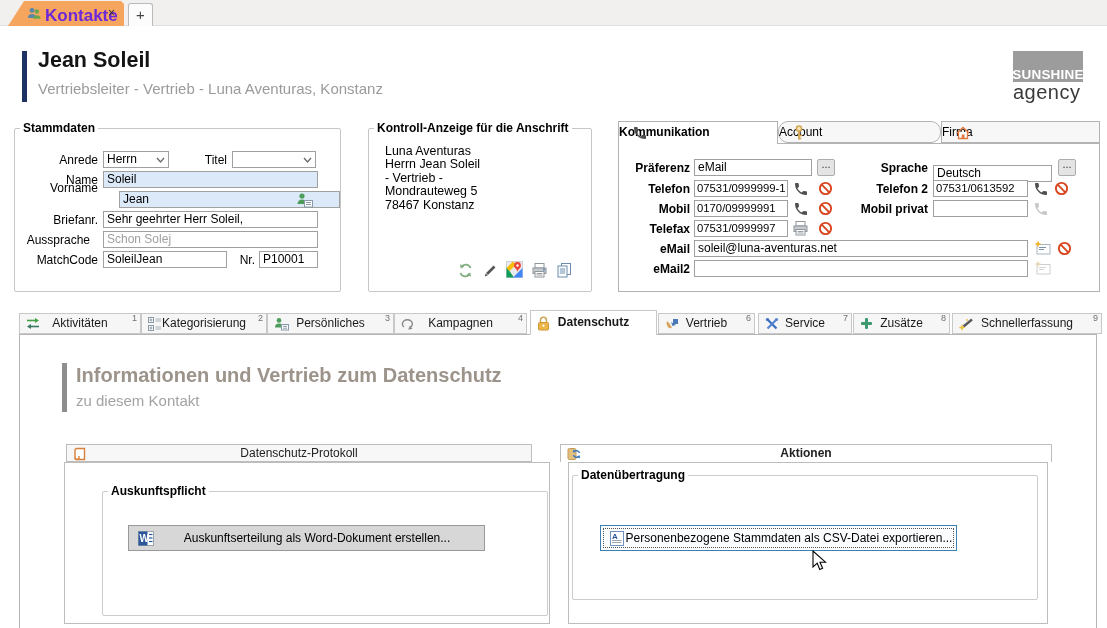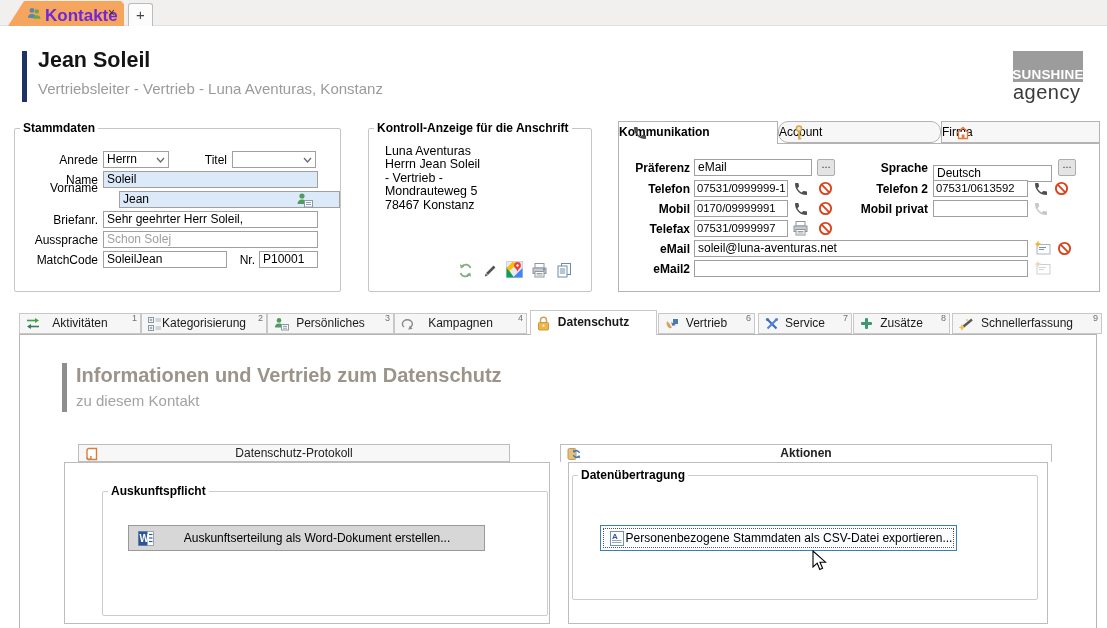--- a/index.html
+++ b/index.html
@@ -107,21 +107,21 @@
   <svg width="17" height="16" viewBox="0 0 17 16">
     <circle cx="6" cy="4" r="2.6" fill="#4e9d5c"></circle>
     <path d="M1.5 12 a4.5 4.5 0 0 1 9 0z" fill="#4e9d5c"></path>
     <rect x="8.5" y="8.5" width="8" height="6.5" fill="#fff" stroke="#8a9aa8"></rect>
     <line x1="10" y1="10.5" x2="15" y2="10.5" stroke="#8a9aa8"></line>
     <line x1="10" y1="12.5" x2="15" y2="12.5" stroke="#8a9aa8"></line>
   </svg>
 </span>
 <div class="flabel" style="left:14px;top:213px;width:84px;">Briefanr.</div>
 <div class="tb" style="left:103px;top:211px;width:215px;">Sehr geehrter Herr Soleil,</div>
-<div class="flabel" style="left:14px;top:233px;width:84px;">Aussprache</div>
+<div class="flabel" style="left:6px;top:233px;width:84px;">Aussprache</div>
 <div class="tb gray" style="left:103px;top:231px;width:215px;">Schon Solej</div>
 <div class="flabel" style="left:14px;top:253px;width:84px;">MatchCode</div>
 <div class="tb" style="left:103px;top:251px;width:124px;">SoleilJean</div>
 <div class="flabel" style="left:225px;top:253px;width:30px;">Nr.</div>
 <div class="tb" style="left:259px;top:251px;width:59px;">P10001</div>
 
 <div class="grp" style="left:368px;top:128px;width:224px;height:164px;">
   <span class="legend">Kontroll-Anzeige für die Anschrift</span>
 </div>
 <div class="abs" style="left:385px;top:145px;font-size:12.4px;line-height:13.4px;">
@@ -396,21 +396,21 @@
     </svg>
   </span>
   <span>Schnellerfassung</span>
   <span class="num">9</span>
 </div>
 
 <div class="hbar"></div>
 <div class="htitle">Informationen und Vertrieb zum Datenschutz</div>
 <div class="hsub">zu diesem Kontakt</div>
 
-<div class="ptab" style="left:66px;width:432px;background:#f7f7f7;margin-left:12px;">
+<div class="ptab" style="left:66px;width:466px;background:#f7f7f7;">
   <span class="ticon">
     <svg width="13" height="14" viewBox="0 0 13 14">
       <path d="M4 1.5 H11.5 V12.5 H4 a2 2 0 0 1 -2-2 V3.5 a2 2 0 0 1 2-2z" fill="#fff" stroke="#d77f3e" stroke-width="1.4"></path>
       <path d="M2 10.5 a2 2 0 0 0 4 0 V9" fill="none" stroke="#d77f3e" stroke-width="1.4"></path>
     </svg>
   </span>
   <span>Datenschutz-Protokoll</span>
 </div>
 <div class="pbody" style="left:64px;width:486px;"></div>
 <div class="grp" style="left:102px;top:491px;width:446px;height:125px;border-color:#cccccc;">

